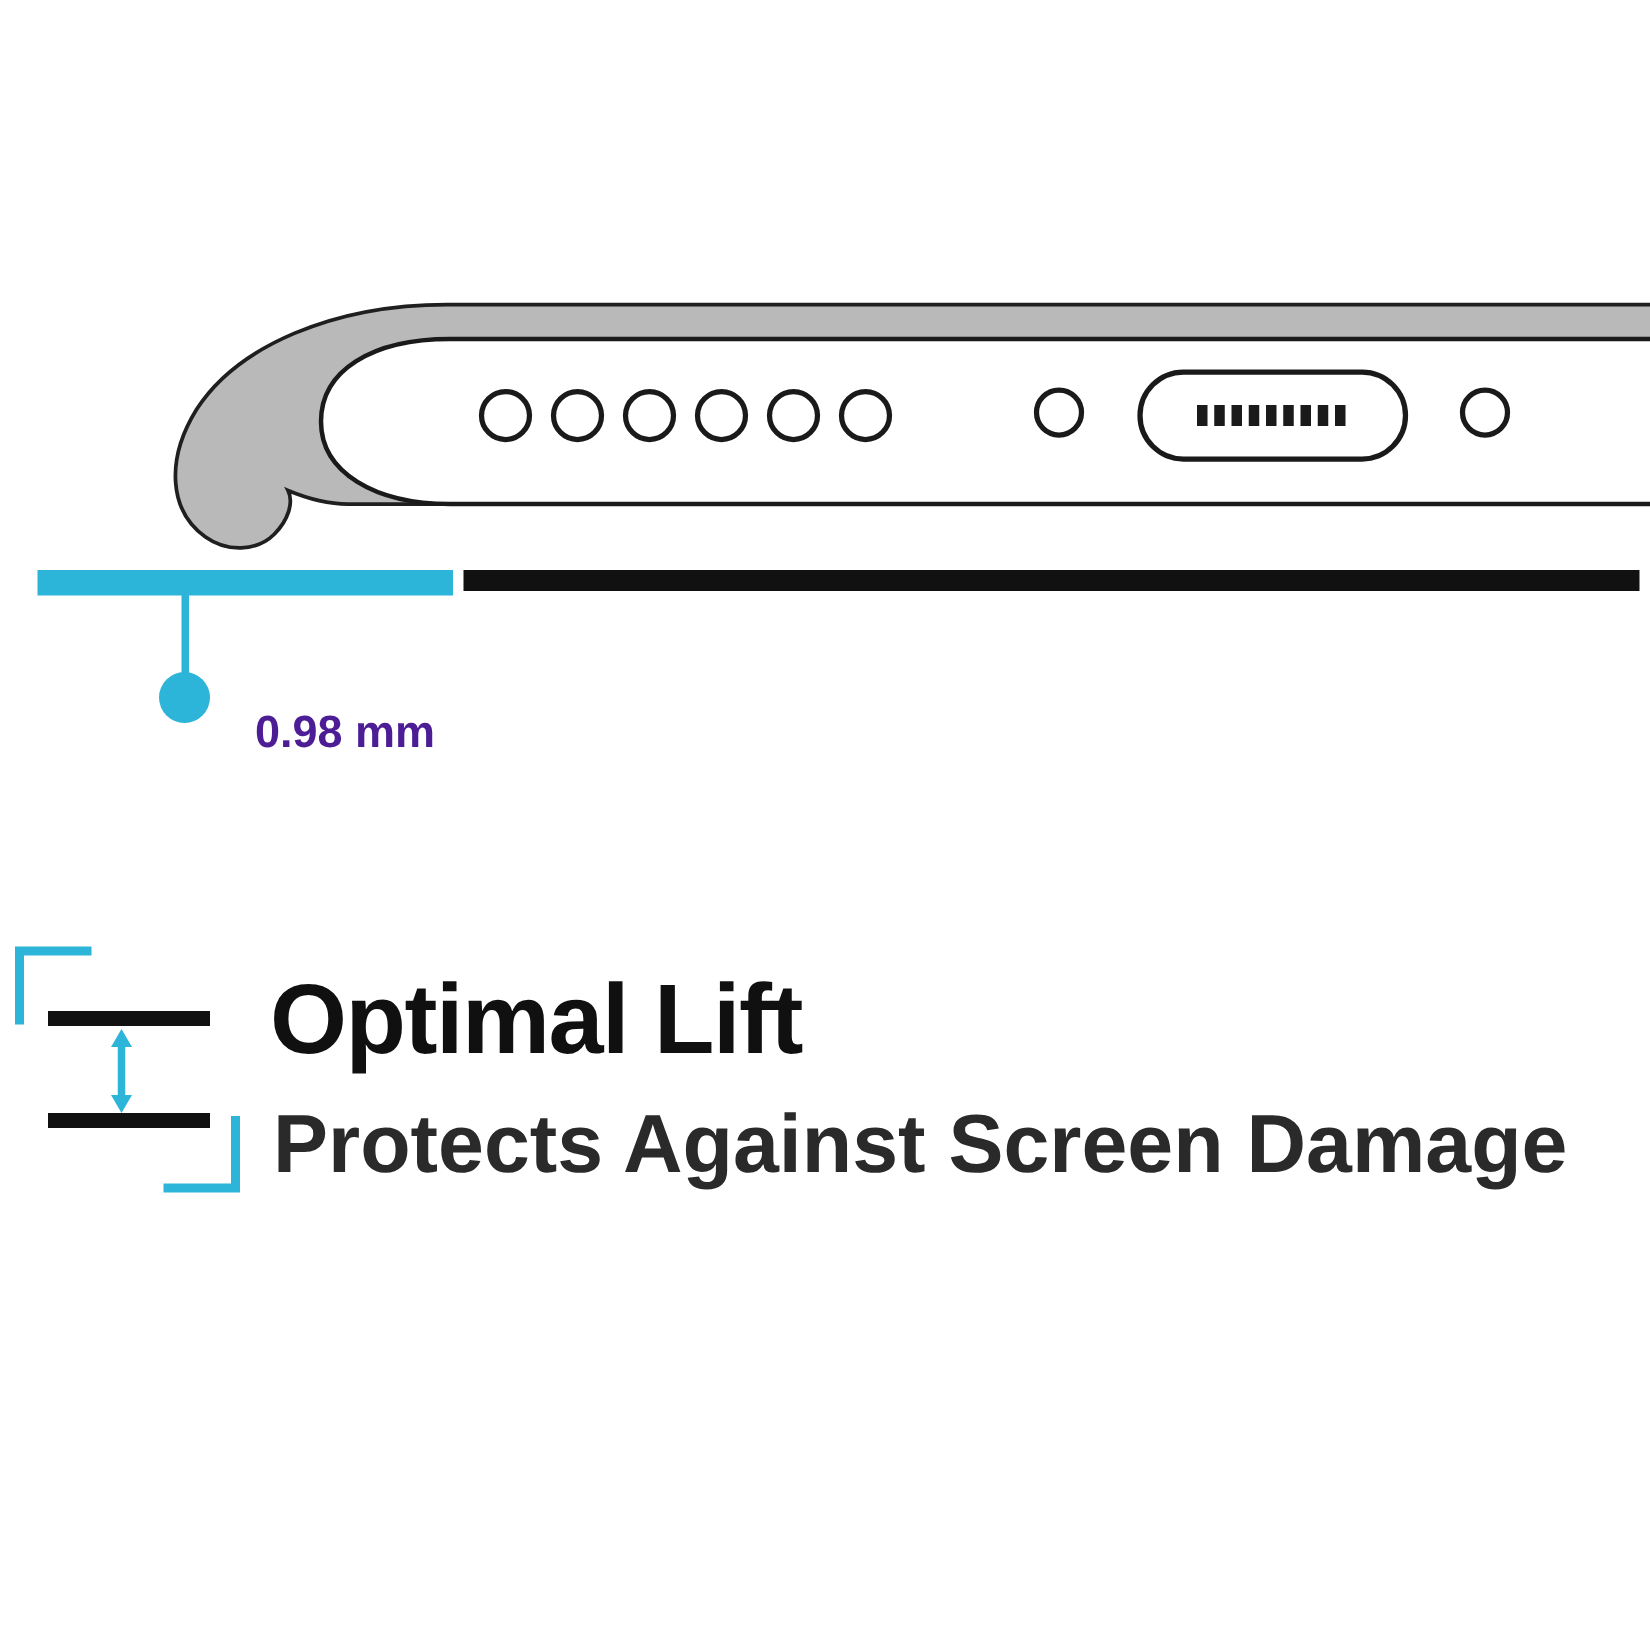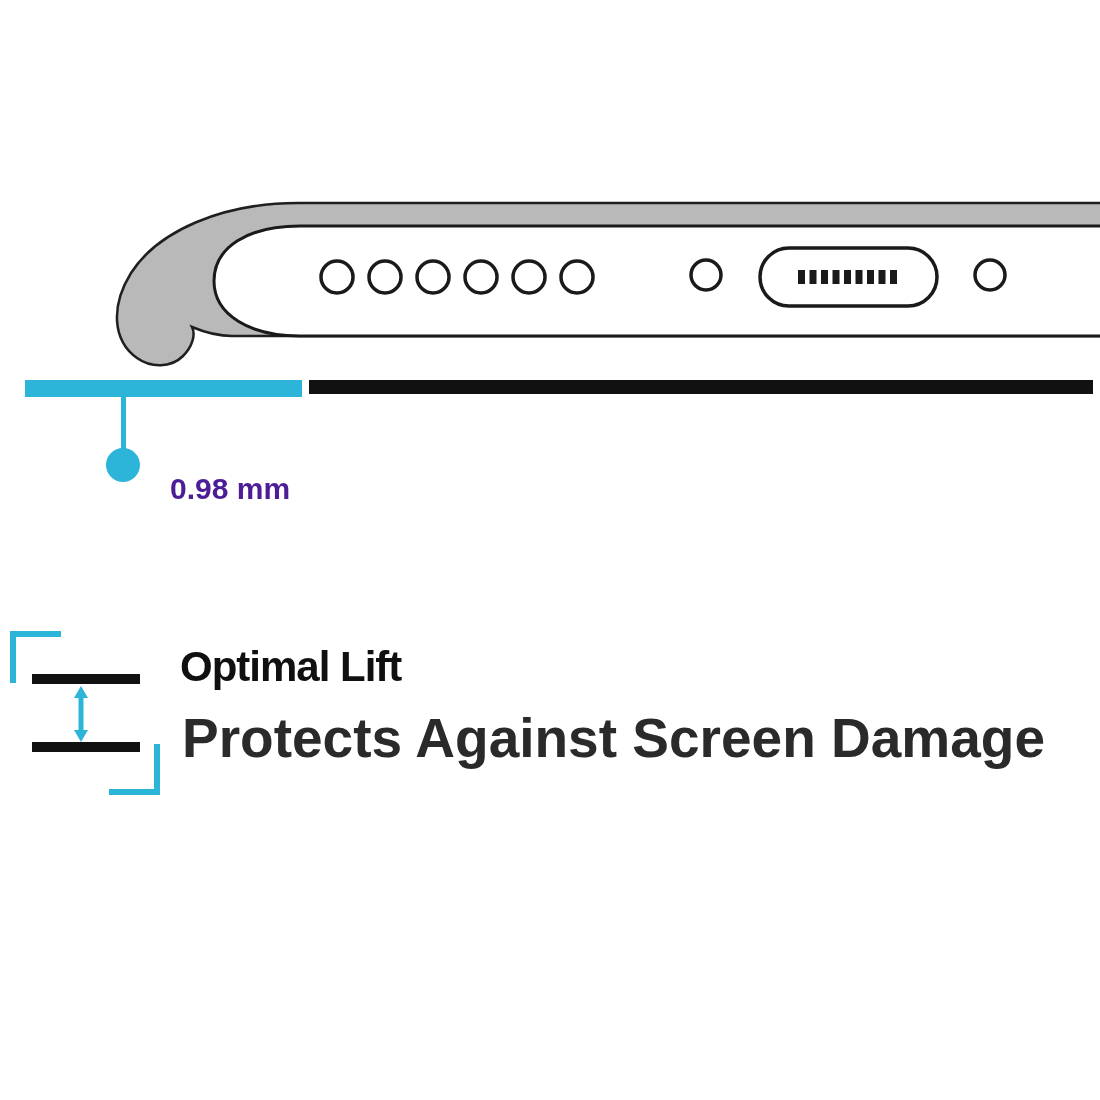--- a/index.html
+++ b/index.html
@@ -27,21 +27,21 @@
   }
   
   .lift-icon{position:absolute;left:4px;top:626px;width:172px;height:174px;}
   .bracket{fill:none;stroke:#2cb4d9;stroke-width:6;}
   .surface{fill:#111111;}
   .arrow-line{stroke:#2cb4d9;stroke-width:5;}
   .arrow-head{fill:#2cb4d9;}
   
   .feature-text{position:absolute;left:180px;top:646px;}
   .feature-title{
-    margin:0;font-size:42px;line-height:1;font-weight:800;
+    margin:0;font-size:66px;line-height:1;font-weight:800;
     color:#101010;letter-spacing:-1px;
   }
   .feature-subtitle{
     margin:22px 0 0 2px;font-size:55px;line-height:1.05;font-weight:600;
     color:#2a2a2a;letter-spacing:0;
   }
 </style>
 </head>
 <body>
 

